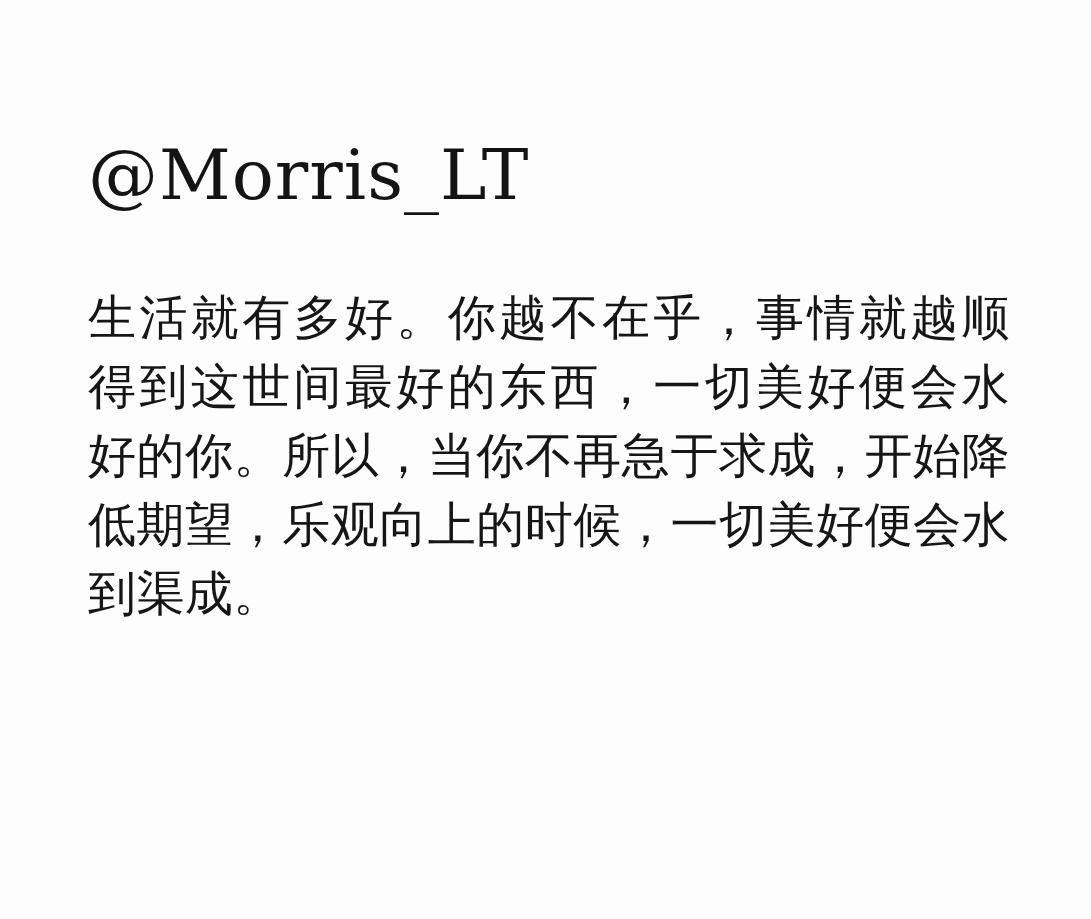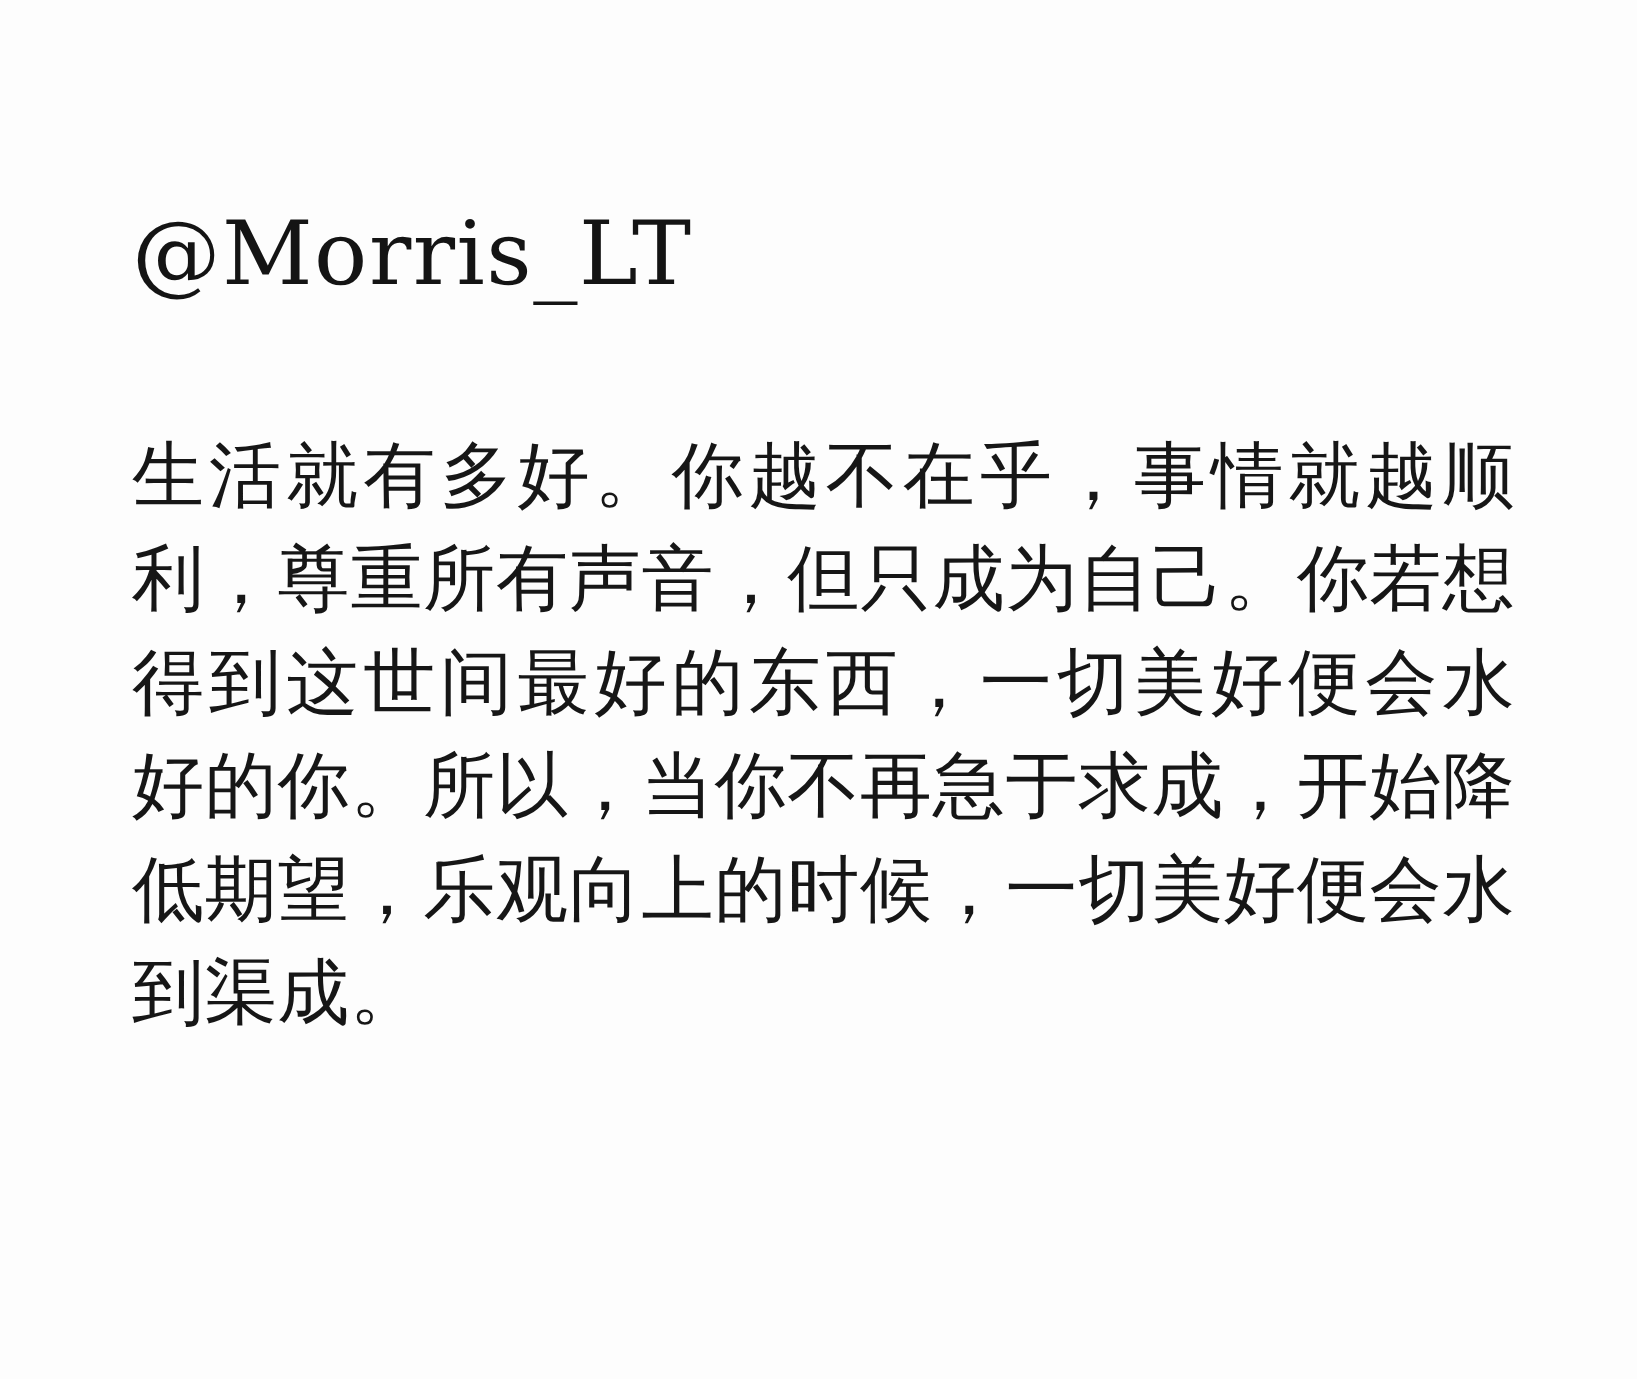--- a/index.html
+++ b/index.html
@@ -16,21 +16,21 @@
     position: relative;
     width: 1091px;
     height: 919px;
     font-family: "DejaVu Serif", "Liberation Serif", serif;
     color: #161616;
   }
   .handle {
     position: absolute;
     left: 88px;
     top: 134px;
-    font-size: 59px;
+    font-size: 70px;
     font-weight: 400;
     letter-spacing: 1px;
     color: #141414;
     white-space: nowrap;
     text-align: right;
   }
   .paragraph {
     position: absolute;
     left: 88px;
     top: 283px;
@@ -53,19 +53,18 @@
   }
 </style>
 </head>
 <body>
 
 <div class="canvas">
   <div class="handle">@Morris_LT</div>
 
   <div class="paragraph">
     <div class="qline">生活就有多好。你越不在乎，事情就越顺</div>
-    <div class="qline">利，尊重所有声音，但只成为自己。你若想</div>
     <div class="qline">得到这世间最好的东西，一切美好便会水</div>
     <div class="qline">好的你。所以，当你不再急于求成，开始降</div>
     <div class="qline">低期望，乐观向上的时候，一切美好便会水</div>
     <div class="qline last">到渠成。</div>
   </div>
 </div>
 
 </body></html>

